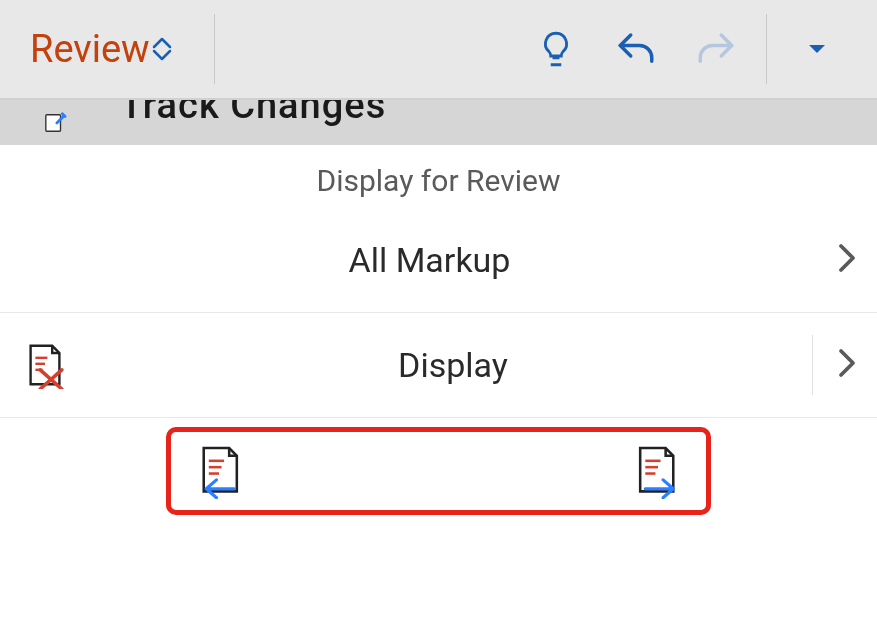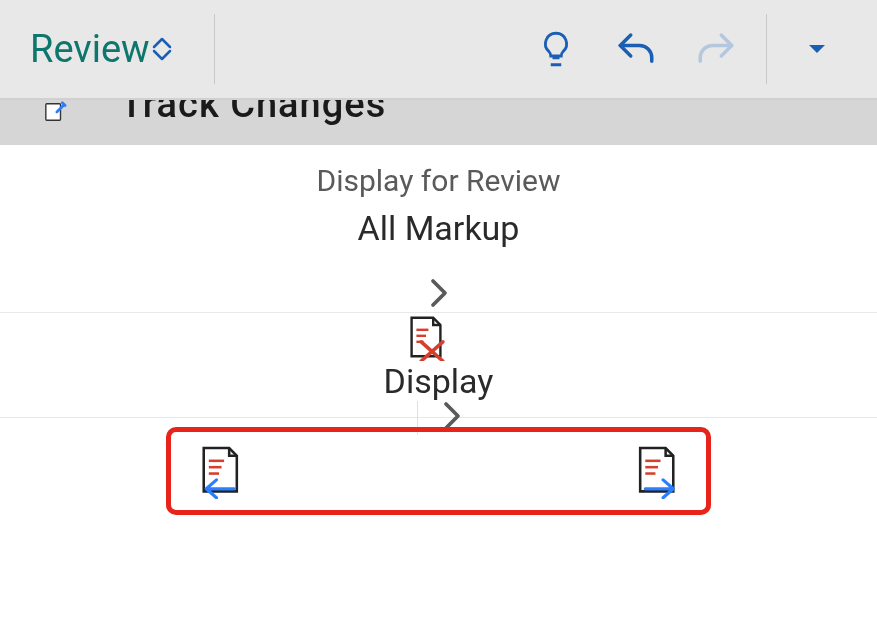--- a/index.html
+++ b/index.html
@@ -17,21 +17,21 @@
     .topbar {
       height: 100px;
       background: #e8e8e8;
       display: flex;
       align-items: center;
       padding: 0 20px 0 30px;
       border-bottom: 2px solid #d0d0d0;
       position: relative;
     }
     .tab-label {
-      color: #0f766e;
+      color: #c2410c;
       font-size: 38px;
       font-weight: 400;
     }
     .sort-arrows {
       display: flex;
       flex-direction: column;
       color: #1a5fb4;
       margin-right: 30px;
     }
     .sort-arrows svg {
@@ -63,21 +63,21 @@
       height: 42px;
     }
     .dropdown-arrow svg {
       width: 20px;
       height: 12px;
     }
     .partial-row {
       height: 45px;
       background: #d6d6d6;
       display: flex;
-      align-items: flex-start;
+      align-items: center;
       padding-left: 40px;
       overflow: hidden;
     }
     .partial-icon {
       width: 30px;
       height: 24px;
       margin-right: 50px;
       display: flex;
       align-items: center;
       justify-content: center;
@@ -100,21 +100,20 @@
       font-size: 30px;
       background: #ffffff;
     }
     .row {
       display: flex;
       align-items: center;
       padding: 0 21px;
       height: 105px;
       background: #ffffff;
       border-bottom: 1px solid #e8e8e8;
-      flex-direction: column;
     }
     .row.first {
       border-top: none;
     }
     .row-icon {
       width: 48px;
       height: 48px;
       margin-right: 25px;
       display: flex;
       align-items: center;

